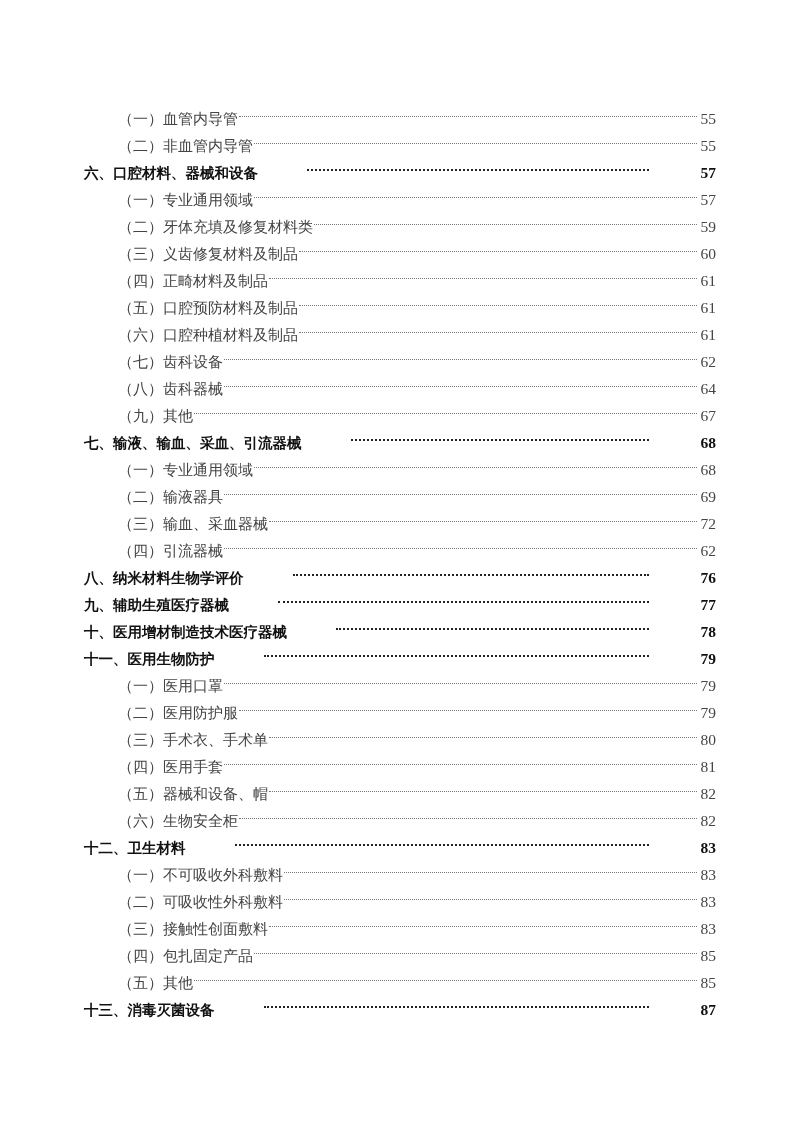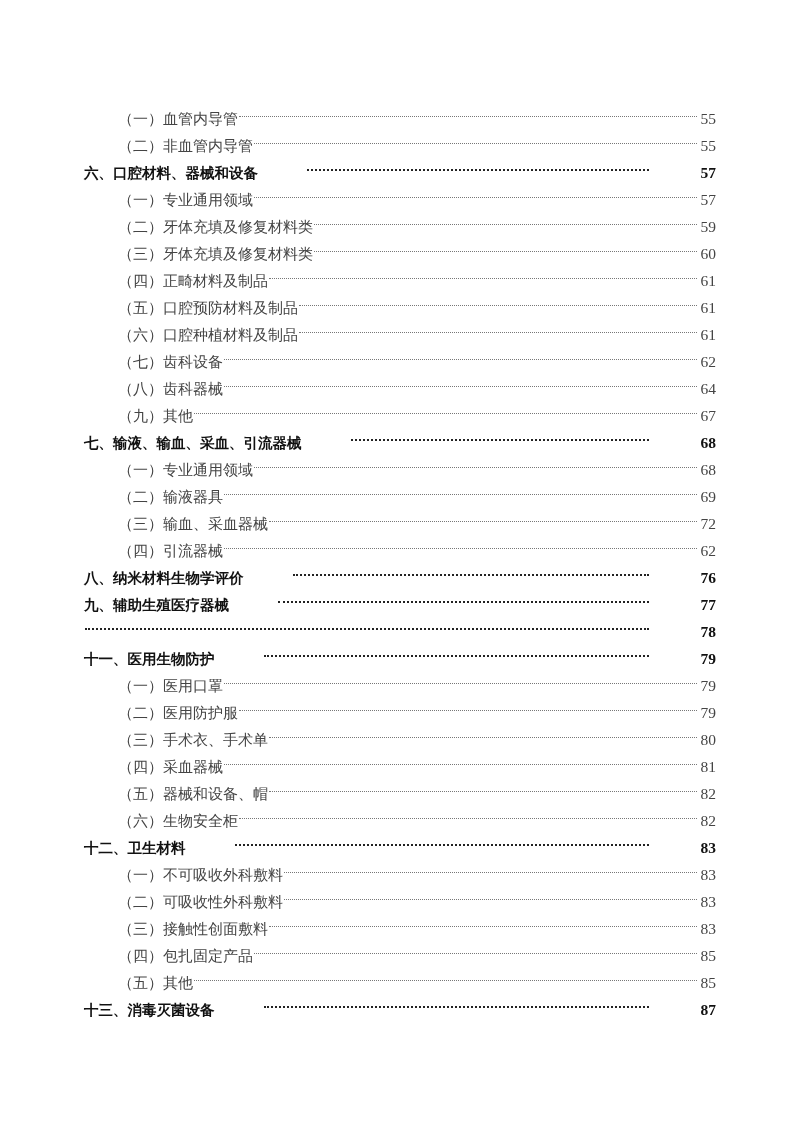--- a/index.html
+++ b/index.html
@@ -100,21 +100,21 @@
     <span class="toc-page">57</span>
   </div>
 
   <div class="toc-row level-2">
     <span class="toc-title">（二）牙体充填及修复材料类</span>
     <span class="toc-leader"></span>
     <span class="toc-page">59</span>
   </div>
 
   <div class="toc-row level-2">
-    <span class="toc-title">（三）牙体充填及修复材料类</span>
+    <span class="toc-title">（三）义齿修复材料及制品</span>
     <span class="toc-leader"></span>
     <span class="toc-page">60</span>
   </div>
 
   <div class="toc-row level-2">
     <span class="toc-title">（四）正畸材料及制品</span>
     <span class="toc-leader"></span>
     <span class="toc-page">61</span>
   </div>
 
@@ -184,20 +184,21 @@
     <span class="toc-page">76</span>
   </div>
 
   <div class="toc-row level-1">
     <span class="toc-title">九、辅助生殖医疗器械</span>
     <span class="toc-leader"></span>
     <span class="toc-page">77</span>
   </div>
 
   <div class="toc-row level-1">
+    <span class="toc-title">十、医用增材制造技术医疗器械</span>
     <span class="toc-leader"></span>
     <span class="toc-page">78</span>
   </div>
 
   <div class="toc-row level-1">
     <span class="toc-title">十一、医用生物防护</span>
     <span class="toc-leader"></span>
     <span class="toc-page">79</span>
   </div>
 
@@ -213,21 +214,21 @@
     <span class="toc-page">79</span>
   </div>
 
   <div class="toc-row level-2">
     <span class="toc-title">（三）手术衣、手术单</span>
     <span class="toc-leader"></span>
     <span class="toc-page">80</span>
   </div>
 
   <div class="toc-row level-2">
-    <span class="toc-title">（四）采血器械</span>
+    <span class="toc-title">（四）医用手套</span>
     <span class="toc-leader"></span>
     <span class="toc-page">81</span>
   </div>
 
   <div class="toc-row level-2">
     <span class="toc-title">（五）器械和设备、帽</span>
     <span class="toc-leader"></span>
     <span class="toc-page">82</span>
   </div>
 

